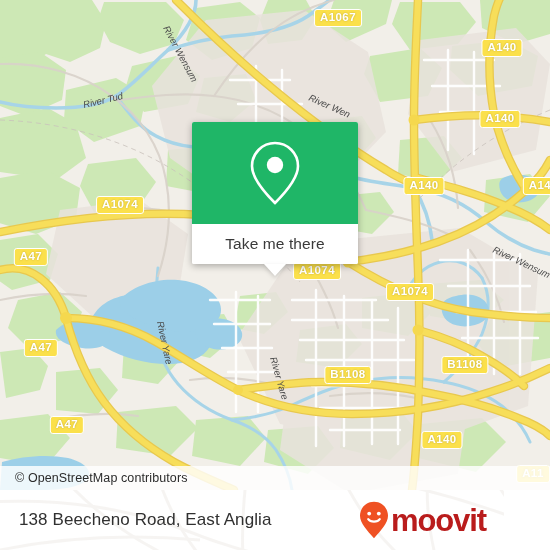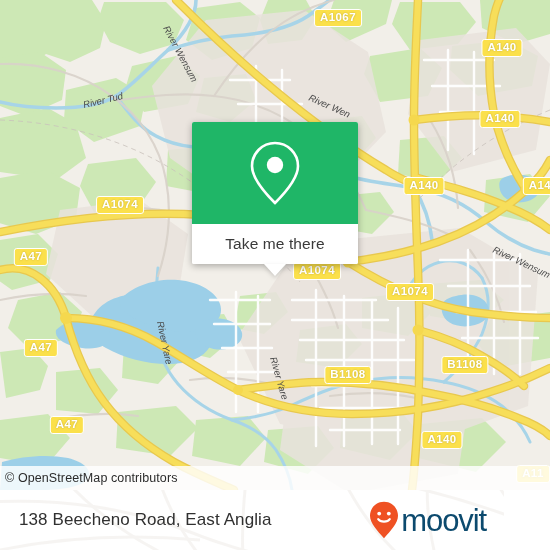--- a/index.html
+++ b/index.html
@@ -19,21 +19,21 @@
   }
   .map svg { position:absolute; left:0; top:0; }
 
   
   .attrib {
     position:absolute; left:0; top:466px; width:550px; height:24px;
     background:rgba(255,255,255,0.82);
     display:flex; align-items:center;
   }
   .attrib span {
-    font-size:12.5px; color:#2b2b2b; padding-left:5px; letter-spacing:.1px;
+    font-size:12.5px; color:#2b2b2b; padding-left:15px; letter-spacing:.1px;
   }
 
   
   .card {
     position:absolute; left:192px; top:122px; width:166px;
     border-radius:2px;
     box-shadow:0 2px 7px rgba(0,0,0,0.30);
     overflow:visible;
     background:#ffffff;
   }
@@ -69,21 +69,21 @@
     position:absolute; left:19px; top:0; height:60px;
     display:flex; align-items:center;
     font-size:17px; color:#303030; letter-spacing:.1px;
     white-space:nowrap;
   }
   .brand {
     position:absolute; right:18px; top:0; height:60px;
     display:flex; align-items:center; gap:2px;
   }
   .brand-word {
-    font-size:31px; font-weight:normal; color:#0c4a6e;
+    font-size:31px; font-weight:bold; color:#b91c1c;
     letter-spacing:-1.1px; line-height:1;
   }
 </style>
 </head>
 <body>
 
 <div class="screen">
 
   <div class="map">
     <svg width="550" height="490" viewBox="0 0 550 490">

